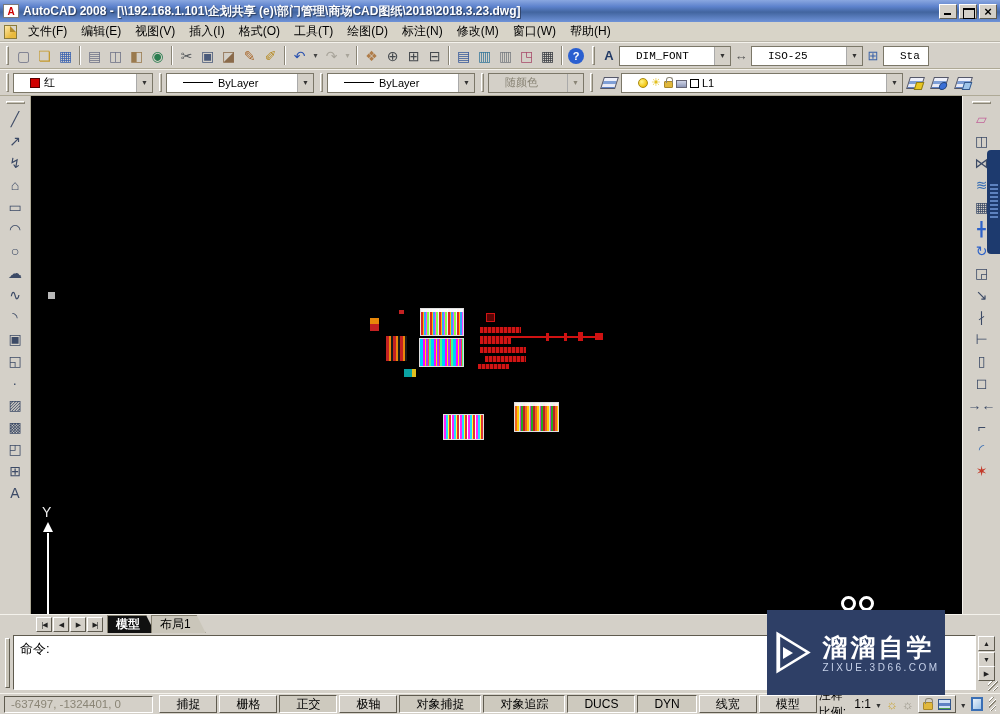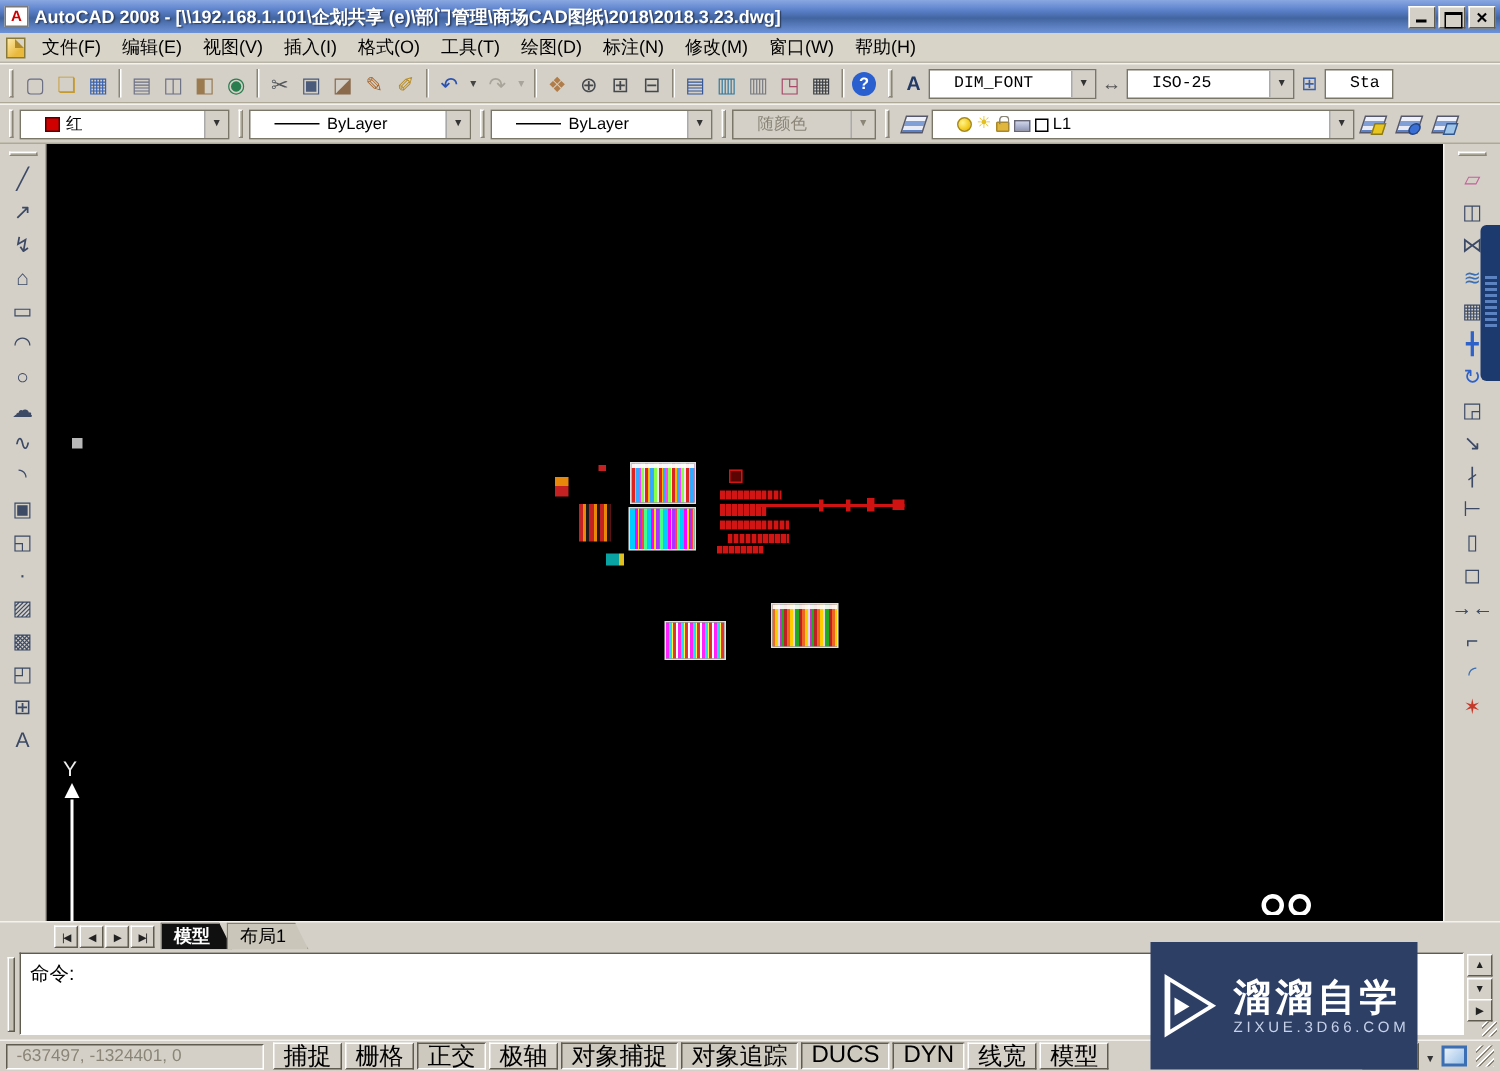--- a/index.html
+++ b/index.html
@@ -109,21 +109,21 @@
       repeating-linear-gradient(0deg, rgba(0,0,0,.5) 0 2px, rgba(0,0,0,0) 2px 4px); }
   .redblock { background:repeating-linear-gradient(90deg,#d11414 0 3px,#5a0404 3px 4px); }
   .redline { background:#cf1212; }
   .ucs-line { background:#fff; position:absolute; }
   .ucs-label { position:absolute; color:#eee; font-size:14px; font-family:"Liberation Sans",sans-serif; }
   .arrow-up { position:absolute; width:0; height:0; border-left:5px solid transparent; border-right:5px solid transparent; border-bottom:10px solid #fff; }
 
   
   #wm-peek { position:absolute; left:838px; top:594px; width:46px; height:16px; overflow:hidden; z-index:55; }
   .peek-circle { position:absolute; top:2px; width:15px; height:15px; border:3px solid #fff; border-radius:50%; }
-  #watermark { position:absolute; left:767px; top:628px; width:178px; height:85px; background:#2e3f66; z-index:60;
+  #watermark { position:absolute; left:767px; top:610px; width:178px; height:85px; background:#2e3f66; z-index:60;
     display:flex; align-items:center; justify-content:center; gap:10px; }
   .play-logo { position:relative; width:40px; height:44px; flex:none; }
   .play-logo .t1 { position:absolute; inset:0; background:#fff; clip-path:polygon(10% 2%, 96% 50%, 10% 98%); }
   .play-logo .t2 { position:absolute; inset:4px; background:#2e3f66; clip-path:polygon(12% 6%, 92% 50%, 12% 94%); }
   .play-logo .t3 { position:absolute; left:11px; top:16px; width:0; height:0; border-top:6px solid transparent; border-bottom:6px solid transparent; border-left:10px solid #fff; }
   .wm-text { display:flex; flex-direction:column; }
   .wm-title { color:#fff; font-size:25px; font-weight:bold; letter-spacing:3px; line-height:1.2; }
   .wm-sub { color:#c7d2ea; font-size:10px; letter-spacing:2.5px; margin-top:0; }
 
   
@@ -144,21 +144,21 @@
   .sc-btn { width:17px; height:15px; background:#d4d0c8; border:1px solid; border-color:#fff #5f5b4f #5f5b4f #fff;
     display:flex; align-items:center; justify-content:center; font-size:7px; color:#222; margin-bottom:1px; }
   .sc-right { position:absolute; right:5px; bottom:12px; width:17px; height:15px; background:#d4d0c8; border:1px solid; border-color:#fff #5f5b4f #5f5b4f #fff; display:flex; align-items:center; justify-content:center; font-size:7px; color:#222; }
   .cmd-resize { position:absolute; right:2px; bottom:2px; width:10px; height:10px;
     background:repeating-linear-gradient(135deg, transparent 0 2px, #fff 2px 3px, #8a8576 3px 4px); }
 
   
   #statusbar { position:absolute; left:0; top:693px; width:1000px; height:21px; background:#d4d0c8;
     display:flex; align-items:center; padding:0 4px; border-top:1px solid #f4f2ec; }
   #coords { width:172px; height:17px; border:1px solid; border-color:#5f5b4f #fff #fff #5f5b4f; color:#8a8576; padding:1px 6px; font-size:11.5px; margin-right:6px; white-space:nowrap; overflow:hidden; }
-  .toggle { height:18px; padding:1px 6px; margin-right:2px; background:#d4d0c8; border:1px solid; border-color:#fff #5f5b4f #5f5b4f #fff; font-size:16px; display:flex; align-items:center; white-space:nowrap; }
+  .toggle { height:18px; padding:1px 16px; margin-right:2px; background:#d4d0c8; border:1px solid; border-color:#fff #5f5b4f #5f5b4f #fff; font-size:12px; display:flex; align-items:center; white-space:nowrap; }
   .toggle.pressed { border-color:#5f5b4f #fff #fff #5f5b4f; background:#cdc9be; }
   #sb-right { margin-left:auto; display:flex; align-items:center; gap:4px; }
   #annot-label { font-size:12px; color:#000; }
   #annot-value { font-size:12px; color:#000; }
   .sb-dd::after { content:"▼"; font-size:7px; color:#333; }
   .sb-ico { font-size:13px; line-height:1; }
   .sb-group { display:flex; align-items:center; gap:5px; padding:1px 4px; border:1px solid; border-color:#fff #5f5b4f #5f5b4f #fff; height:18px; }
   .ico-lock2 { width:10px; height:8px; background:#e0b73c; border:1px solid #a9882a; border-radius:1px; position:relative; margin-top:4px; }
   .ico-lock2::before { content:""; position:absolute; left:1px; top:-5px; width:6px; height:5px; border:1.5px solid #8a8576; border-bottom:none; border-radius:3px 3px 0 0; }
   .ico-tbars { width:13px; height:11px; background:linear-gradient(180deg,#cfe0f4 0 3px,#5f82c4 3px 6px,#cfe0f4 6px 8px,#4a9e4a 8px 11px); border:1px solid #33568a; }

